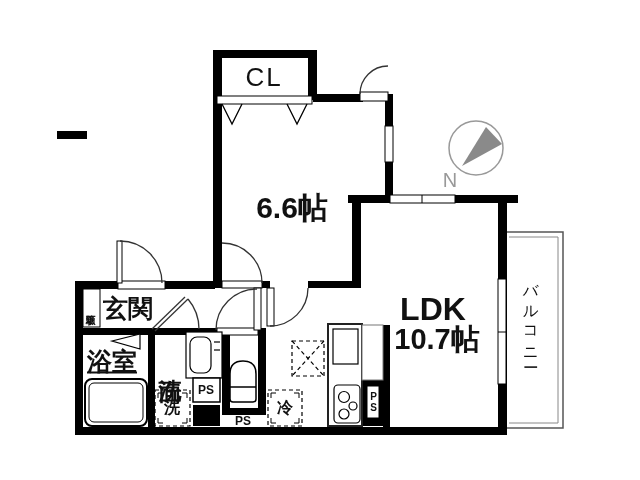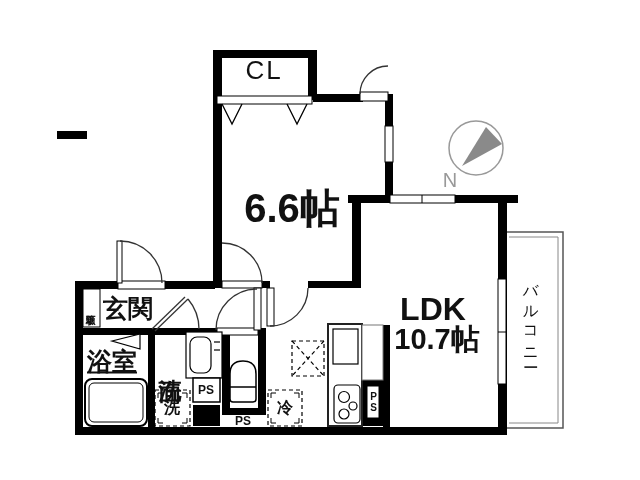--- a/index.html
+++ b/index.html
@@ -136,23 +136,23 @@
     <path d="M507,232 H563 V428 H507" stroke="#555" stroke-width="1.5"></path>
     <path d="M509,237 H558 V423 H509" stroke="#888" stroke-width="1"></path>
   </g>
 
   <g>
     <circle cx="476" cy="148" r="27" fill="none" stroke="#999" stroke-width="1.5"></circle>
     <polygon points="462,166 486,127 502,144" fill="#8a8a8a"></polygon>
   </g>
 </svg>
 
-  <div class="lbl" style="left:264px;top:70px;font-size:26px;letter-spacing:2px;">CL</div>
+  <div class="lbl" style="left:264px;top:77px;font-size:26px;letter-spacing:2px;">CL</div>
 
-  <div class="lbl b" style="left:292px;top:208px;font-size:40px;">6.6帖</div>
+  <div class="lbl b" style="left:292px;top:208px;font-size:30px;">6.6帖</div>
 
   <div class="lbl b" style="left:433px;top:309px;font-size:32px;text-align:right;">LDK</div>
   <div class="lbl b" style="left:437px;top:339px;font-size:29px;">10.7帖</div>
 
   <div class="lbl b" style="left:128px;top:308px;font-size:25px;text-align:right;">玄関</div>
 
   <div class="lbl vert b" style="left:91px;top:308px;font-size:9.5px;letter-spacing:0;">下駄箱</div>
 
   <div class="lbl b" style="left:112px;top:361px;font-size:25px;text-decoration:underline;">浴室</div>
 

